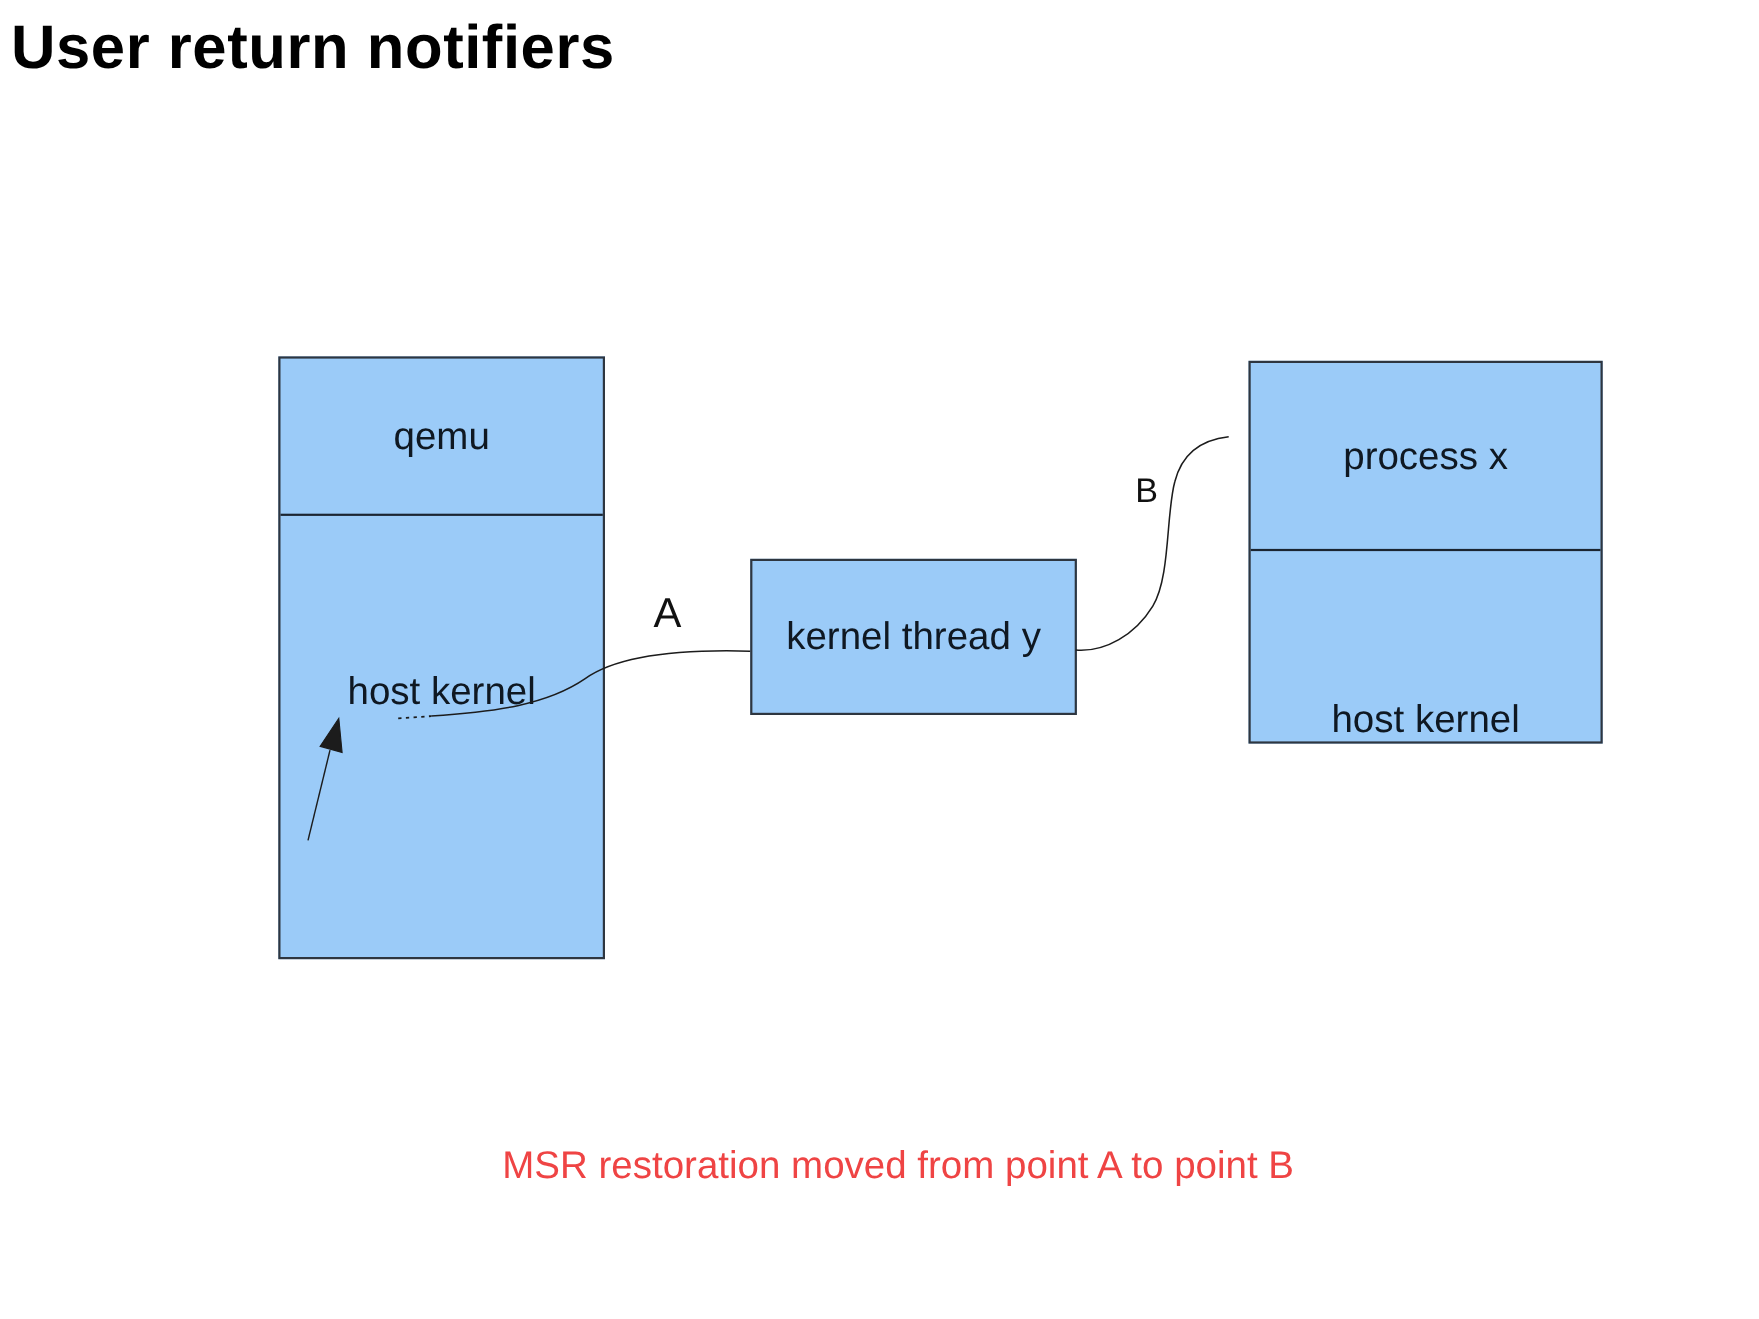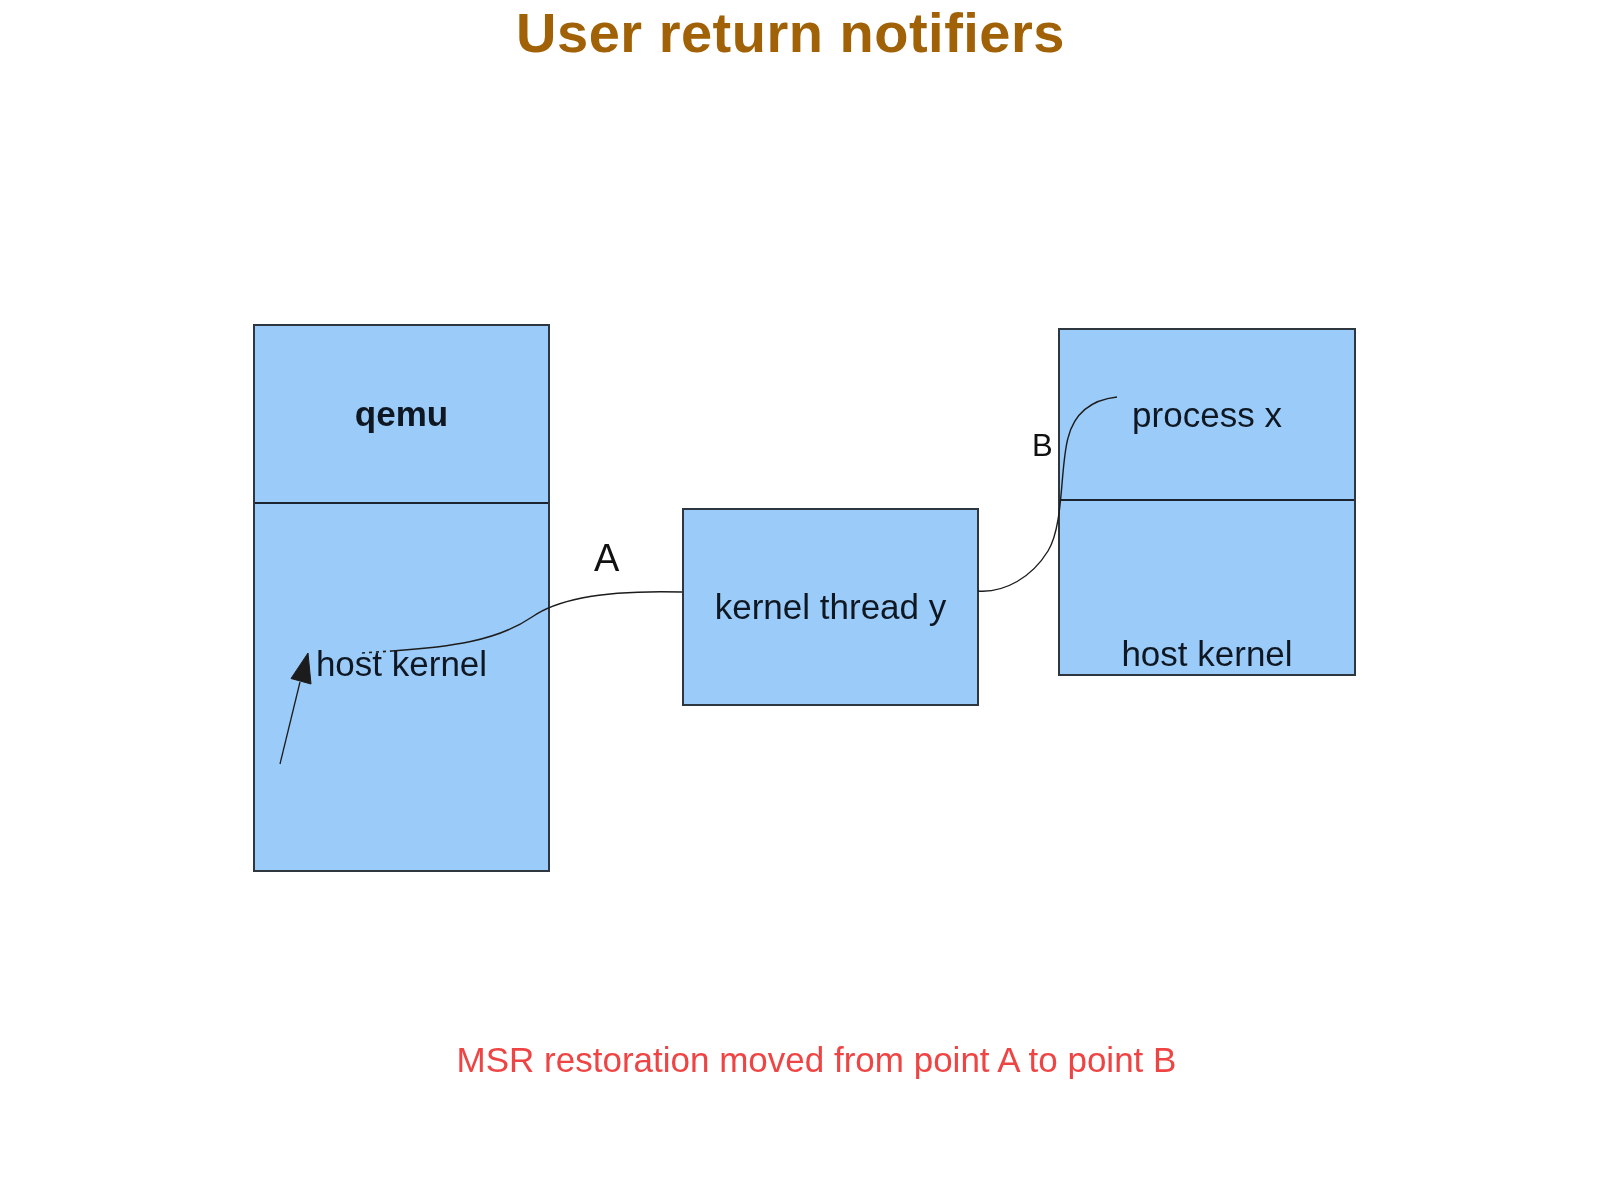--- a/index.html
+++ b/index.html
@@ -14,50 +14,49 @@
     width: 1599px; height: 1199px;
     background: #ffffff;
     font-family: "Liberation Sans", sans-serif;
     position: relative;
     overflow: hidden;
     color: var(--text);
   }
   .abs { position: absolute; }
   .slide-title {
     left: 0; top: 150; width: 1581px;
-    text-align: center;
     font-size: 56px; font-weight: bold;
     letter-spacing: 0.5px;
-    color: #a16207;
-    margin: 0;
+    color: #000000;
+    margin: 10px;
   }
   .stack, .box {
     background: var(--box-fill);
     border: 2px solid var(--box-border);
     box-sizing: border-box;
     display: flex;
     flex-direction: column;
   }
   .section {
     flex: 0 0 auto;
     display: flex; align-items: center; justify-content: center;
     box-sizing: border-box;
   }
   .section + .section { border-top: 2px solid var(--divider); align-items: flex-end; }
   .box-label {
     font-size: 35px;
     color: var(--text);
     white-space: nowrap;
   }
   .left-stack  { left: 253px; top: 324px; width: 297px; height: 548px; }
-  .left-stack .s0 { height: 176px; font-weight: bold; }
+  .left-stack .s0 { height: 141px; }
   .left-stack .s1 { height: 182px; }
   .left-stack .s2 { flex: 1 1 auto; }
-  .middle-box  { left: 682px; top: 508px; width: 297px; height: 198px; justify-content: center; align-items: center; }
-  .right-stack { left: 1058px; top: 328px; width: 298px; height: 348px; }
+  .middle-box  { left: 682px; top: 508px; width: 297px; height: 142px; justify-content: center; align-items: center; }
+  .right-stack { left: 1135px; top: 328px; width: 322px; height: 348px; }
   .right-stack .s0 { height: 169px; }
   .right-stack .s1 { flex: 1 1 auto; }
   .conn-label {
     font-size: 38px;
     color: #111111;
     line-height: 1;
   }
   .conn-label.b { font-size: 31px; }
   .slide-caption {
     left: 34px; top: 1040px; width: 1565px;

